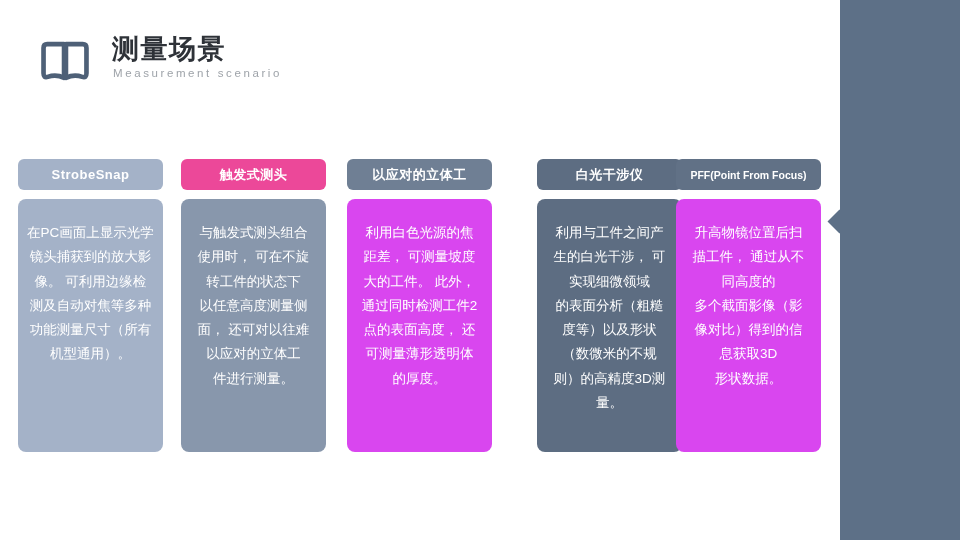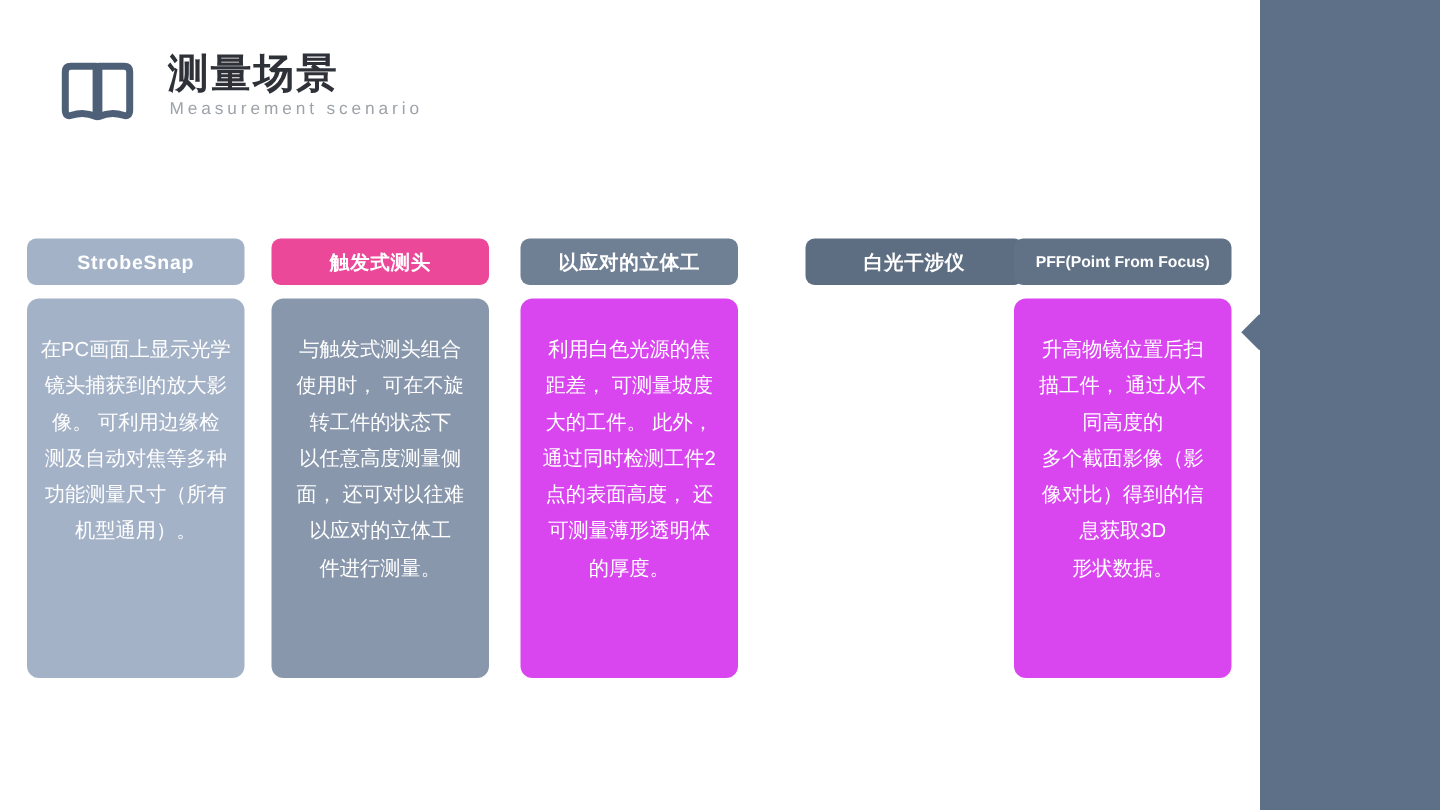--- a/index.html
+++ b/index.html
@@ -98,20 +98,28 @@
 距差， 可测量坡度
 大的工件。 此外，
 通过同时检测工件2
 点的表面高度， 还
 可测量薄形透明体
 的厚度。</div>
   </div>
 
   <div class="col col-4">
     <div class="col-header" style="background: rgb(93, 109, 130);">白光干涉仪</div>
+    <div class="col-body" style="background: rgb(93, 109, 130);">利用与工件之间产
+生的白光干涉， 可
+实现细微领域
+的表面分析（粗糙
+度等）以及形状
+（数微米的不规
+则）的高精度3D测
+量。</div>
   </div>
 
   <div class="col col-5">
     <div class="col-header small" style="background: rgb(97, 113, 134);">PFF(Point From Focus)</div>
     <div class="col-body" style="background: #d946ef;">升高物镜位置后扫
 描工件， 通过从不
 同高度的
 多个截面影像（影
 像对比）得到的信
 息获取3D

